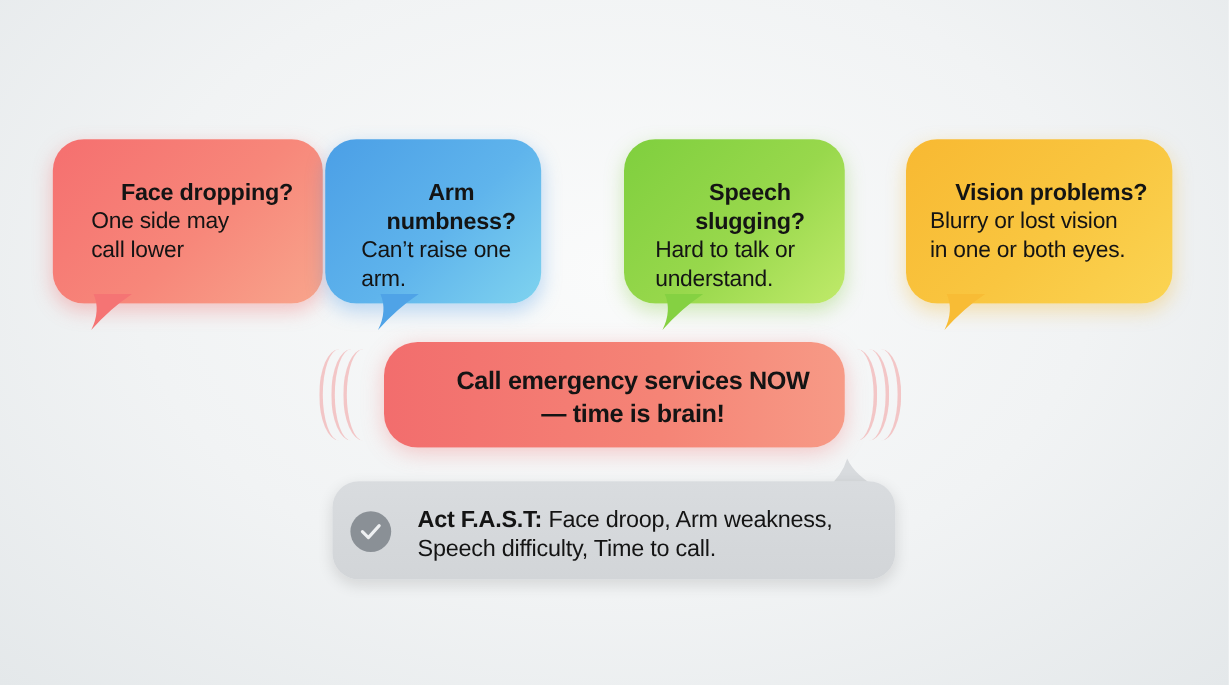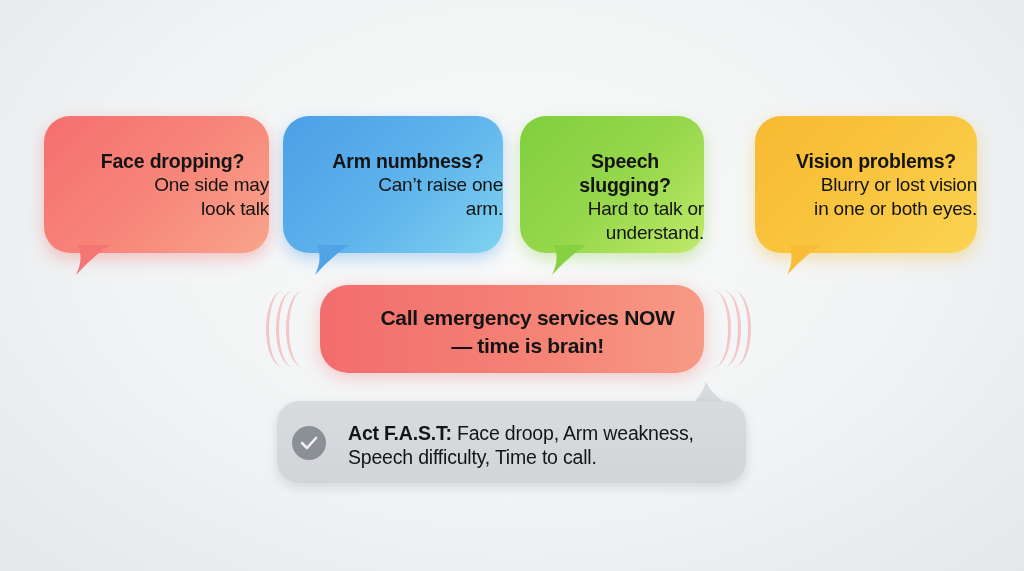--- a/index.html
+++ b/index.html
@@ -6,27 +6,27 @@
   body {
     width:1024px; height:571px; overflow:hidden; position:relative;
     background: radial-gradient(ellipse at 50% 40%, #fafbfb 0%, #f1f3f4 55%, #e4e8ea 100%);
     font-family: "Liberation Sans", "DejaVu Sans", sans-serif;
   }
   .bubble {
     position:absolute; border-radius:26px; color:#141414;
     box-sizing:border-box;
   }
   .bubble .title { font-weight:700; font-size:19.5px; line-height:24px; letter-spacing:-0.2px;text-align:center; }
-  .bubble .body { font-size:19px; line-height:24px; letter-spacing:-0.2px;text-align:right; }
+  .bubble .body { font-size:19px; line-height:24px; letter-spacing:-0.2px; }
   .tail { position:absolute; width:0; height:0; }
 
   #b-face { left:44px; top:116px; width:225px; height:137px;
     background:linear-gradient(135deg,#f56f6f 0%,#f7877a 55%,#f8a58c 100%);
     box-shadow:0 6px 16px rgba(240,100,100,.35); padding:33px 0 0 32px; }
-  #b-arm { left:283px; top:116px; width:220px; height:137px;
+  #b-arm { left:271px; top:116px; width:180px; height:137px;
     background:linear-gradient(135deg,#4b9fe6 0%,#5fb4ec 55%,#7fd3ef 100%);
     box-shadow:0 6px 16px rgba(70,150,230,.35); padding:33px 0 0 30px; }
   #b-speech { left:520px; top:116px; width:184px; height:137px;
     background:linear-gradient(135deg,#7fcf3e 0%,#98d84c 55%,#c0ea6a 100%);
     box-shadow:0 6px 16px rgba(130,200,60,.35); padding:33px 0 0 26px; }
   #b-vision { left:755px; top:116px; width:222px; height:137px;
     background:linear-gradient(135deg,#f8b932 0%,#f9c640 55%,#fbd452 100%);
     box-shadow:0 6px 16px rgba(240,180,40,.35); padding:33px 0 0 20px; }
 
   #call {
@@ -55,21 +55,21 @@
     position:absolute; left:292px; top:426px; width:34px; height:34px; border-radius:50%;
     background:#8a9096; display:flex; align-items:center; justify-content:center;
   }
 </style>
 </head>
 <body>
 
 <div id="b-face" class="bubble">
   <div class="title">Face dropping?</div>
   <div class="body">One side may</div>
-  <div class="body">look talk</div>
+  <div class="body">call lower</div>
 </div>
 <svg class="tail" style="left:70px;top:245px;width:50px;height:32px;" viewBox="0 0 50 32">
     <path d="M8 0 L40 0 Q22 12 6 30 Q14 14 8 0 Z" fill="#f57474"></path>
   </svg>
 
 <div id="b-arm" class="bubble">
   <div class="title">Arm numbness?</div>
   <div class="body">Can’t raise one</div>
   <div class="body">arm.</div>
 </div>

